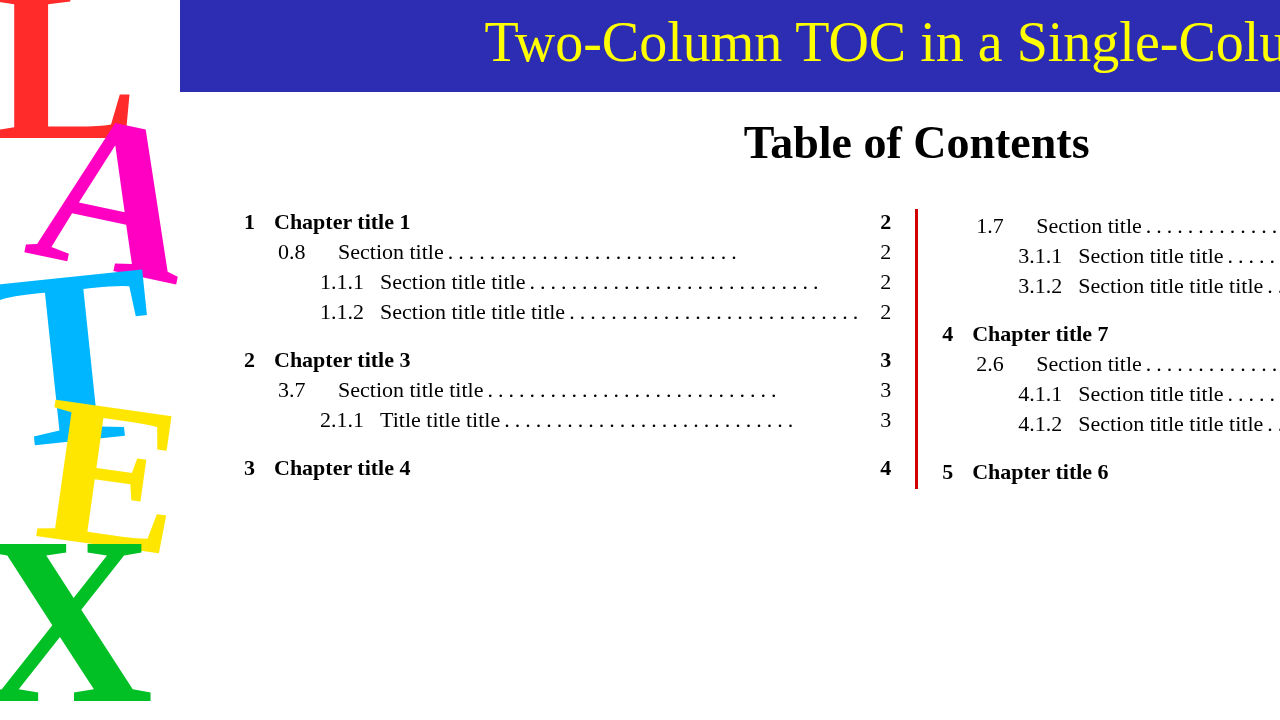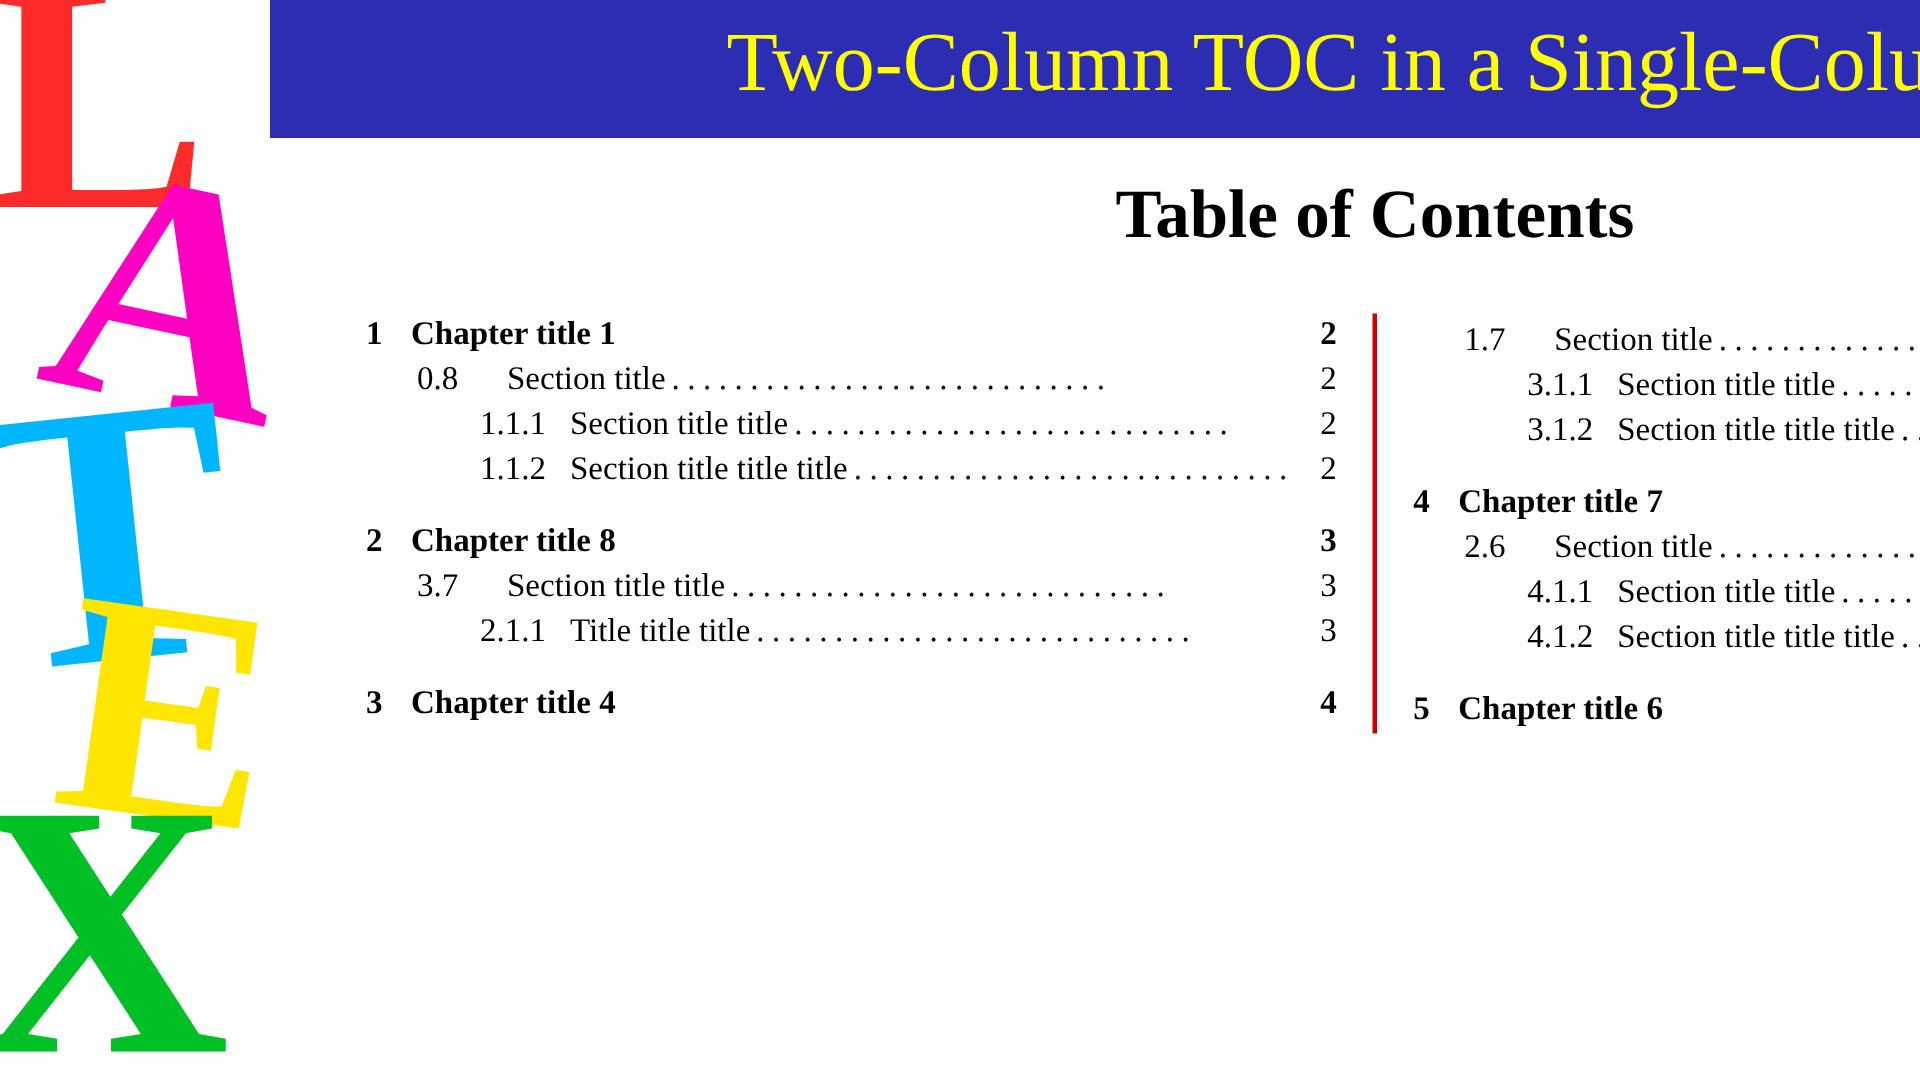--- a/index.html
+++ b/index.html
@@ -113,21 +113,21 @@
               <span class="toc-page">2</span>
             </div>
             <div class="toc-row subsection">
               <span class="toc-num">1.1.2</span>
               <span class="toc-label">Section title title title</span>
               <span class="toc-dots">............................</span>
               <span class="toc-page">2</span>
             </div>
             <div class="toc-row chapter">
               <span class="toc-num">2</span>
-              <span class="toc-label">Chapter title 8</span>
+              <span class="toc-label">Chapter title 3</span>
               <span class="toc-dots">............................</span>
               <span class="toc-page">3</span>
             </div>
             <div class="toc-row section">
               <span class="toc-num">3.7</span>
               <span class="toc-label">Section title title</span>
               <span class="toc-dots">............................</span>
               <span class="toc-page">3</span>
             </div>
             <div class="toc-row subsection">

